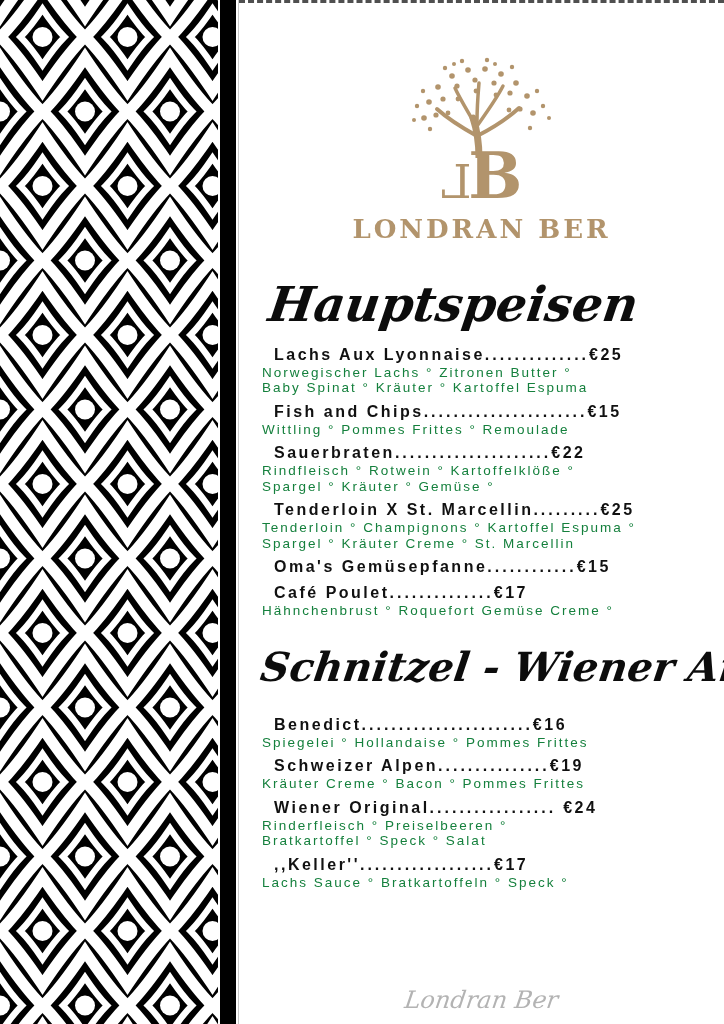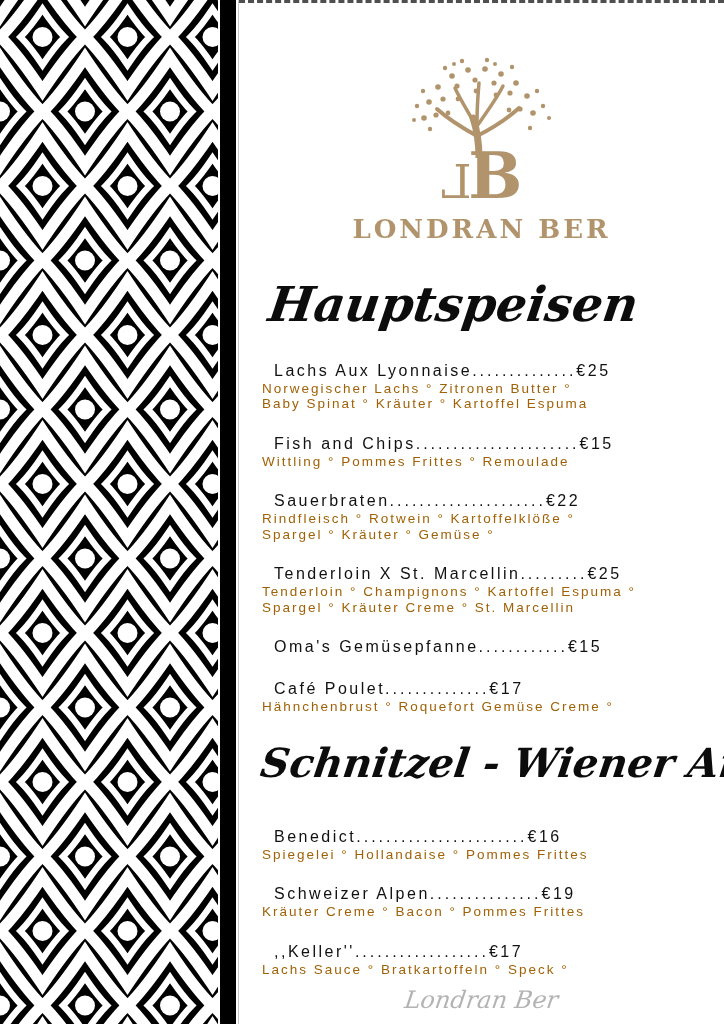--- a/index.html
+++ b/index.html
@@ -26,24 +26,24 @@
   .brand-name{margin-top:6px;font-family:"DejaVu Serif",serif;font-size:26px;
     letter-spacing:3px;color:#b2946c;font-weight:600;}
 
   .script{font-family:"DejaVu Serif",serif;font-style:italic;font-weight:600;color:#0c0c0c;
     transform:skewX(-8deg);}
   .heading-1{align-self:flex-start;margin:34px 0 14px 30px;font-size:48px;line-height:1.1;}
   .heading-2{align-self:flex-start;margin:18px 0 24px 22px;font-size:40px;line-height:1.2;white-space:nowrap;}
 
   .items{align-self:stretch;display:flex;flex-direction:column;padding-left:23px;}
   .item{margin-bottom:6px;}
-  .item-name-row{font-size:16px;font-weight:400;color:#111;letter-spacing:2.5px;
-    line-height:20px;padding-left:12px;white-space:nowrap;margin-top:16px;}
+  .item-name-row{font-size:16px;font-weight:700;color:#111;letter-spacing:2.5px;
+    line-height:20px;padding-left:12px;white-space:nowrap;}
   .item-name-row .leader{letter-spacing:3px;}
-  .item-desc{font-size:13.5px;color:#a16207;letter-spacing:2px;line-height:15.5px;white-space:nowrap;}
+  .item-desc{font-size:13.5px;color:#15803d;letter-spacing:2px;line-height:15.5px;white-space:nowrap;}
 
   .footer-signature{position:absolute;left:0;right:0;bottom:10px;text-align:center;
     font-family:"DejaVu Serif",serif;font-style:italic;font-size:24px;color:#b3b3b3;
     transform:skewX(-8deg);}
 </style>
 </head>
 <body>
 
 <svg class="pattern-strip" width="218" height="1024" viewBox="0 0 218 1024" preserveAspectRatio="none">
   <defs>
@@ -163,19 +163,24 @@
   <div class="items">
     <div class="item">
       <div class="item-name-row"><span>Benedict</span><span class="leader">.......................</span><span>€16</span></div>
       <div class="item-desc">Spiegelei ° Hollandaise ° Pommes Frittes</div>
     </div>
     <div class="item">
       <div class="item-name-row"><span>Schweizer Alpen</span><span class="leader">...............</span><span>€19</span></div>
       <div class="item-desc">Kräuter Creme ° Bacon ° Pommes Frittes</div>
     </div>
     <div class="item">
+      <div class="item-name-row"><span>Wiener Original</span><span class="leader">.................</span><span> €24</span></div>
+      <div class="item-desc">Rinderfleisch ° Preiselbeeren °</div>
+      <div class="item-desc">Bratkartoffel ° Speck ° Salat</div>
+    </div>
+    <div class="item">
       <div class="item-name-row"><span>,,Keller''</span><span class="leader">..................</span><span>€17</span></div>
       <div class="item-desc">Lachs Sauce ° Bratkartoffeln ° Speck °</div>
     </div>
   </div>
 
   <div class="footer-signature">Londran Ber</div>
 </div>
 
 </body></html>

